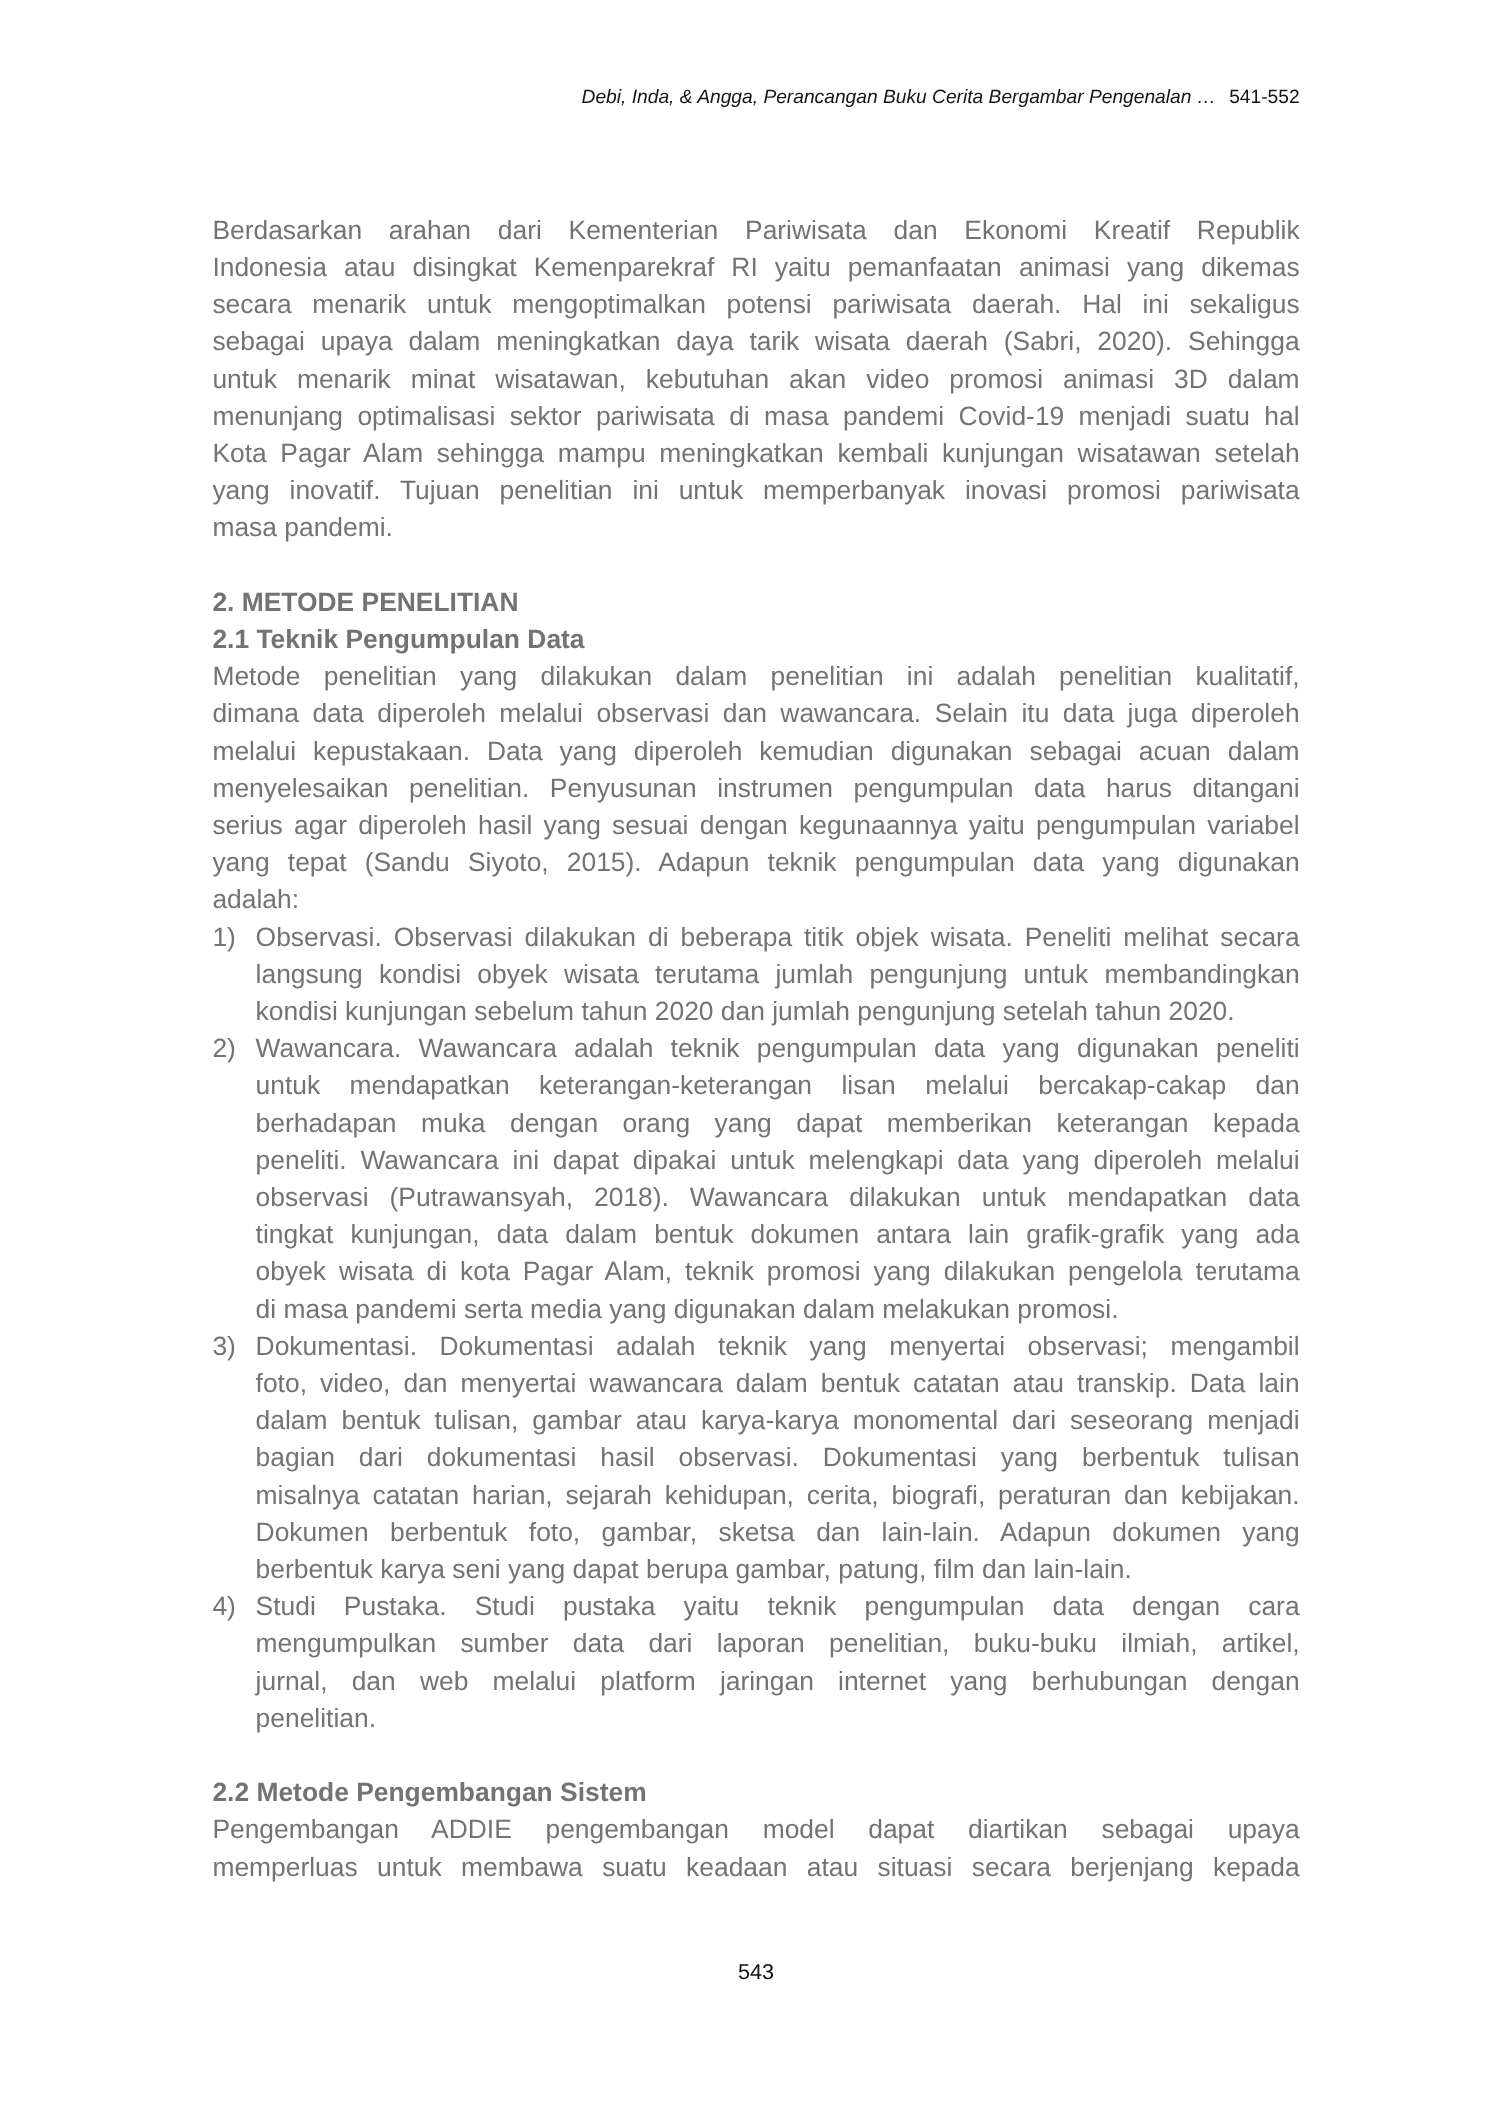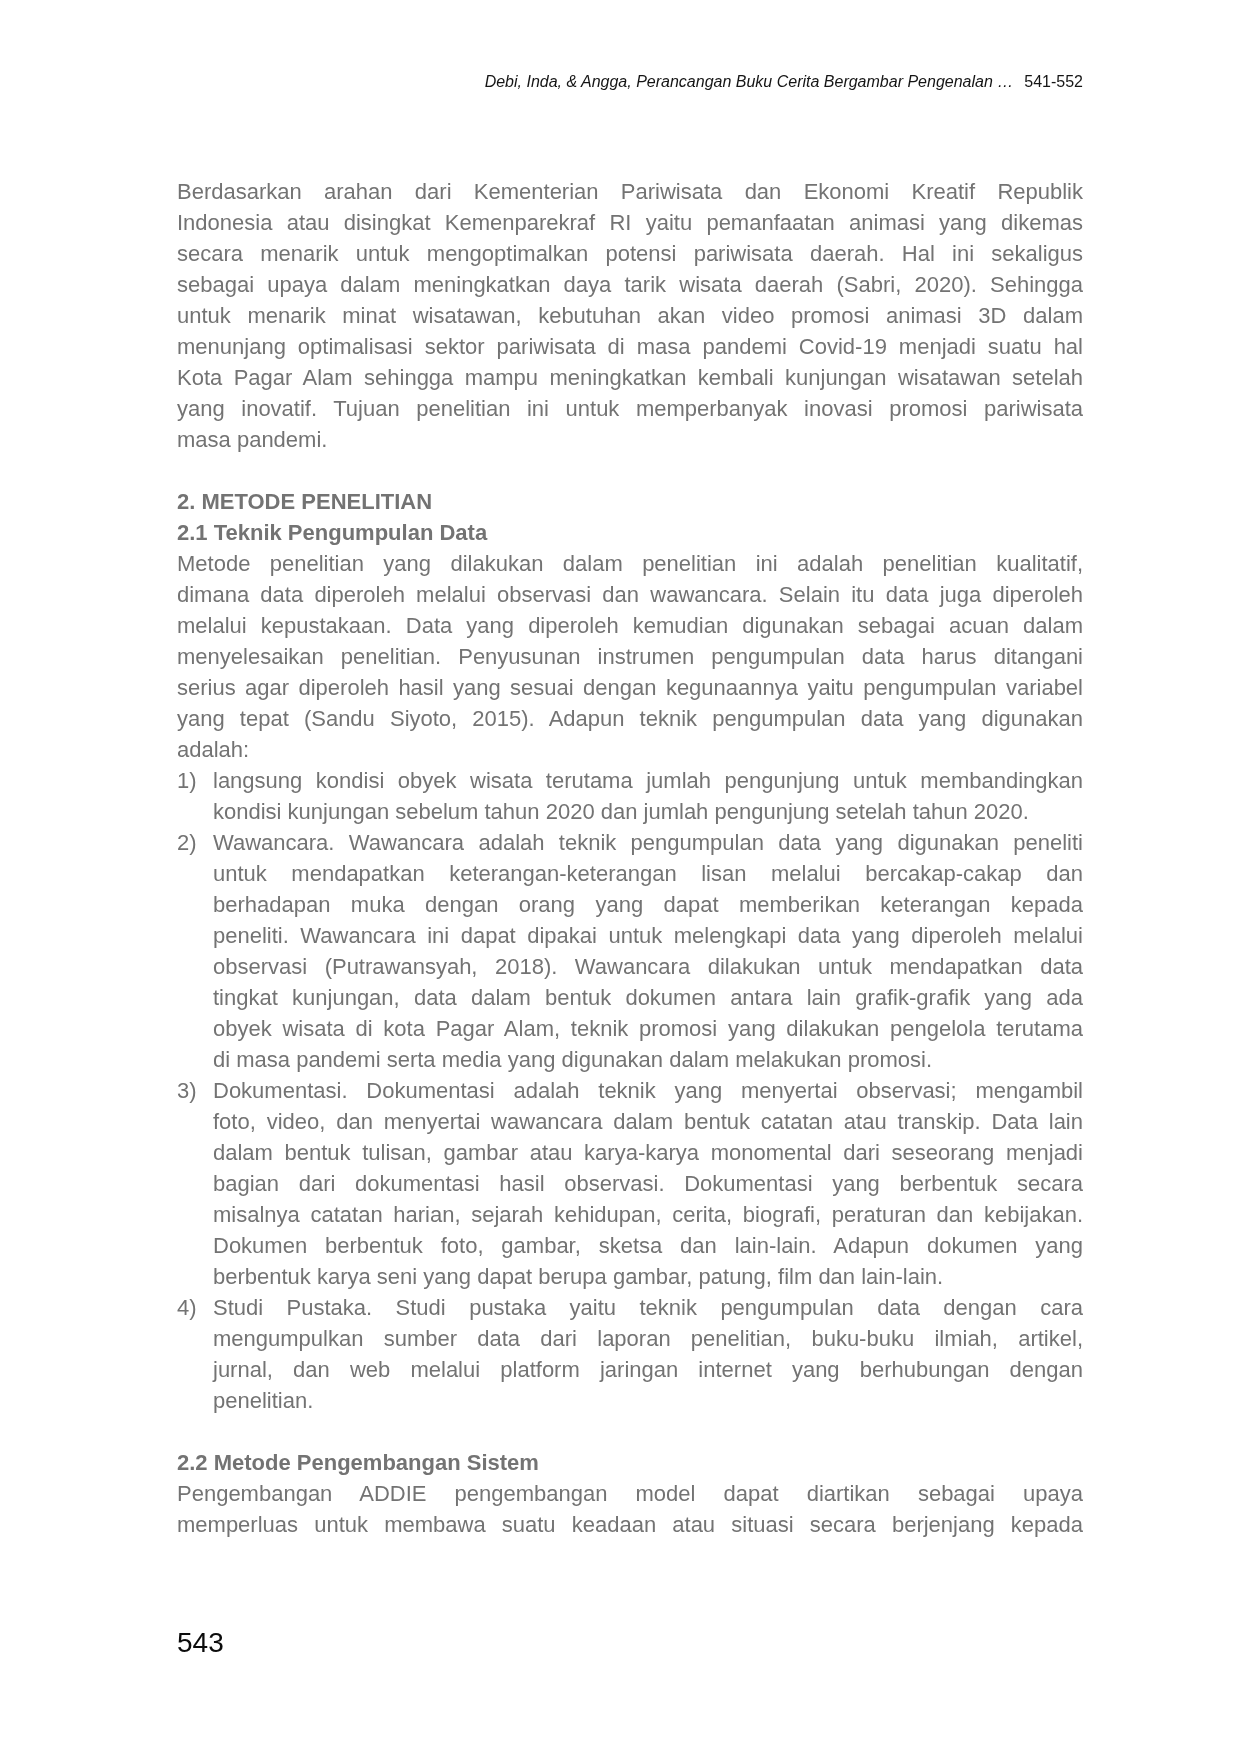--- a/index.html
+++ b/index.html
@@ -50,21 +50,22 @@
   .para { width: 100%; }
   .list-item { position: relative; padding-left: 36px; }
   .list-item .marker {
     position: absolute; left: 0; top: 0;
     width: 36px; text-align: left;
   }
   .seg-italic { }
   .page-footer {
     position: absolute;
     top: 1630px; left: 177px; width: 906px;
-    font-size: 28px;
+    text-align: center;
+    font-size: 18px;
     line-height: 26px;
     color: #0c0c0c;
   }
 </style>
 </head>
 <body>
 
 <div class="page">
 
   <div class="running-header">
@@ -90,40 +91,41 @@
         <div class="line">Metode penelitian yang dilakukan dalam penelitian ini adalah penelitian kualitatif,</div>
         <div class="line">dimana data diperoleh melalui observasi dan wawancara. Selain itu data juga diperoleh</div>
         <div class="line">melalui kepustakaan. Data yang diperoleh kemudian digunakan sebagai acuan dalam</div>
         <div class="line">menyelesaikan penelitian.  Penyusunan instrumen  pengumpulan data harus ditangani</div>
         <div class="line">serius agar diperoleh hasil yang sesuai dengan kegunaannya yaitu pengumpulan variabel</div>
         <div class="line">yang tepat (Sandu Siyoto, 2015). Adapun teknik pengumpulan data yang digunakan</div>
         <div class="line last">adalah:</div>
       </div>
       <div class="list-item">
         <span class="marker">1)</span>
+        <div class="line">Observasi. Observasi dilakukan di beberapa titik objek wisata. Peneliti melihat secara</div>
         <div class="line">langsung kondisi obyek wisata terutama jumlah pengunjung untuk membandingkan</div>
         <div class="line last">kondisi kunjungan sebelum tahun 2020 dan jumlah pengunjung setelah tahun 2020.</div>
       </div>
       <div class="list-item">
         <span class="marker">2)</span>
         <div class="line">Wawancara. Wawancara adalah teknik pengumpulan data yang digunakan peneliti</div>
         <div class="line">untuk mendapatkan keterangan-keterangan lisan melalui bercakap-cakap dan</div>
         <div class="line">berhadapan muka dengan orang yang dapat memberikan keterangan kepada</div>
         <div class="line">peneliti. Wawancara ini dapat dipakai untuk melengkapi data yang diperoleh melalui</div>
         <div class="line">observasi (Putrawansyah, 2018). Wawancara dilakukan untuk mendapatkan data</div>
         <div class="line">tingkat kunjungan, data dalam bentuk dokumen antara lain grafik-grafik yang ada</div>
         <div class="line">obyek wisata di kota Pagar Alam, teknik promosi yang dilakukan pengelola terutama</div>
         <div class="line last">di masa pandemi serta media yang digunakan dalam melakukan promosi.</div>
       </div>
       <div class="list-item">
         <span class="marker">3)</span>
         <div class="line">Dokumentasi. Dokumentasi adalah teknik yang menyertai observasi; mengambil</div>
         <div class="line">foto, video, dan menyertai wawancara dalam bentuk catatan atau transkip. Data lain</div>
         <div class="line">dalam bentuk tulisan, gambar atau karya-karya monomental dari seseorang menjadi</div>
-        <div class="line">bagian dari dokumentasi hasil observasi. Dokumentasi yang berbentuk secara</div>
+        <div class="line">bagian dari dokumentasi hasil observasi. Dokumentasi yang berbentuk tulisan</div>
         <div class="line">misalnya catatan harian, sejarah kehidupan, cerita, biografi, peraturan dan kebijakan.</div>
         <div class="line">Dokumen berbentuk foto, gambar, sketsa dan lain-lain. Adapun dokumen yang</div>
         <div class="line last">berbentuk karya seni yang dapat berupa gambar, patung, film dan lain-lain.</div>
       </div>
       <div class="list-item">
         <span class="marker">4)</span>
         <div class="line">Studi Pustaka. Studi pustaka yaitu teknik pengumpulan data dengan cara</div>
         <div class="line">mengumpulkan sumber data dari laporan penelitian, buku-buku ilmiah, artikel,</div>
         <div class="line"><span>jurnal, dan web melalui </span><span class="seg-italic">platform</span><span> jaringan internet yang berhubungan dengan</span></div>
         <div class="line last">penelitian.</div>

